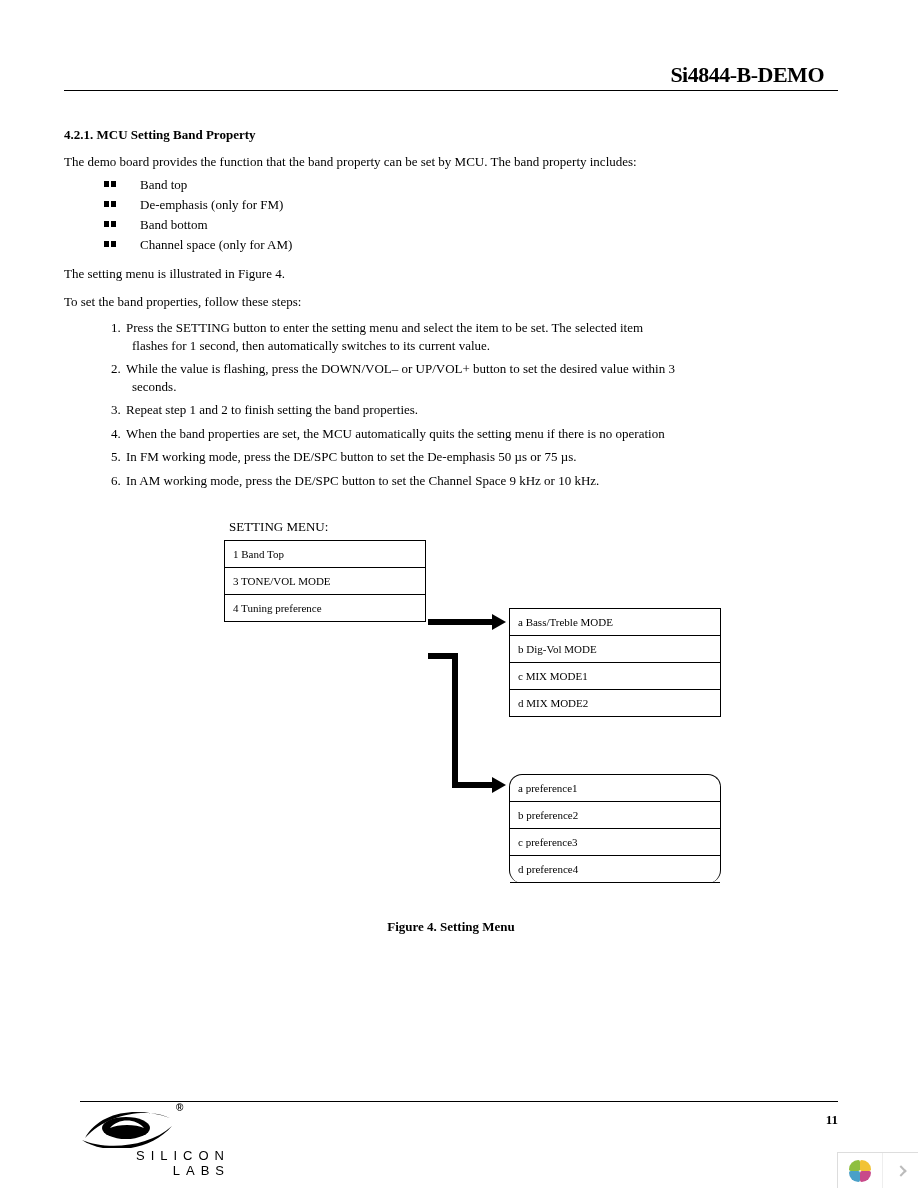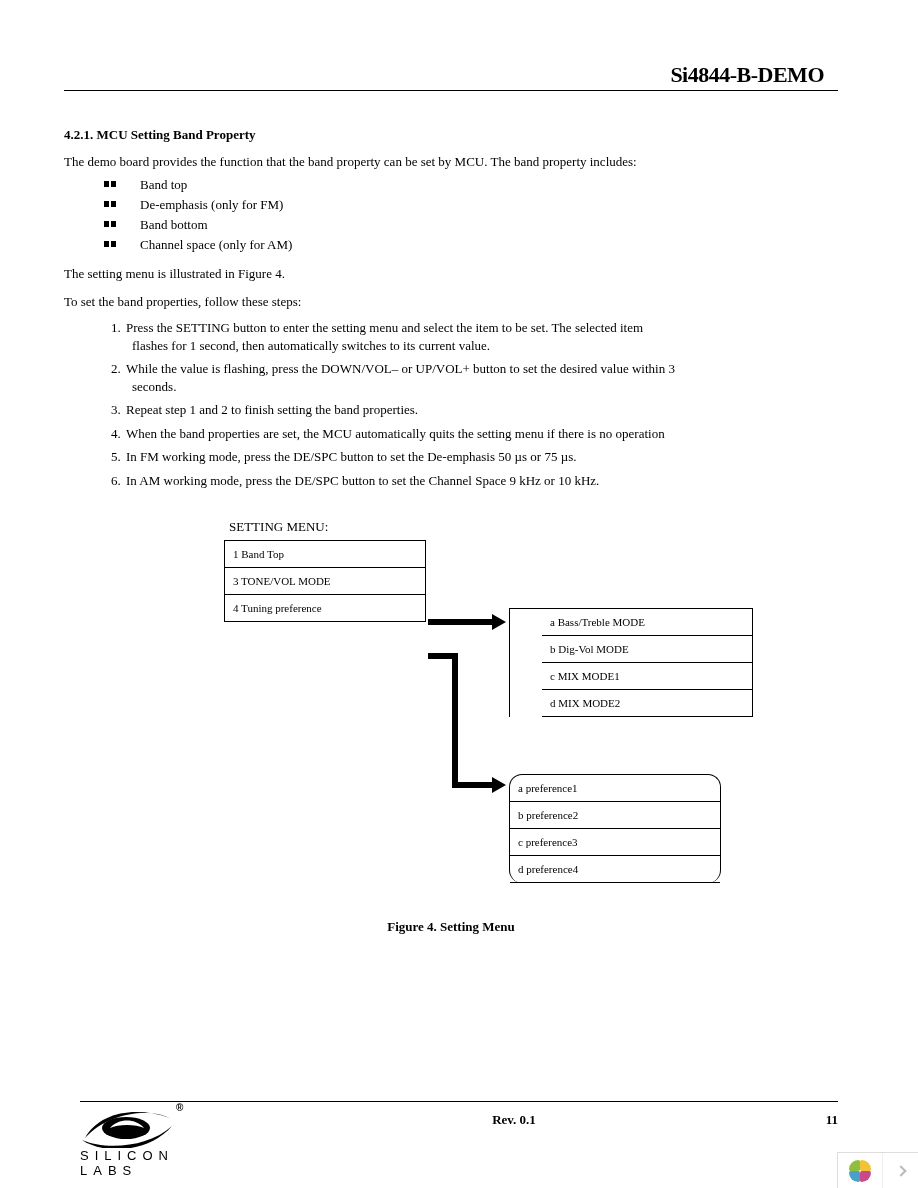--- a/index.html
+++ b/index.html
@@ -89,21 +89,21 @@
   .box-row {
     border-bottom: 1px solid #000;
     padding: 7px 8px;
     font-size: 11px;
     min-width: 188px;
     white-space: nowrap;
   }
   #mainMenu { left: 160px; top: 21px; }
   #mainMenu .box-row { width: 200px; }
   #modeMenu { left: 445px; top: 89px; }
-  #modeMenu .box-row { width: 210px; margin-left: 32px; }
+  #modeMenu .box-row { width: 210px; }
   #prefMenu { left: 445px; top: 255px; border-radius: 13px; }
   #prefMenu .box-row { width: 210px; }
   .arrow {
     position: absolute;
     background: #000;
   }
   .arrow-head-right {
     position: absolute;
     width: 0; height: 0;
     border-top: 8px solid transparent;
@@ -149,20 +149,21 @@
     position: absolute;
     left: 96px; top: -6px;
     font-size: 10px;
   }
   .logo .text {
     position: absolute;
     left: 0; top: 40px;
     font-size: 13px;
     letter-spacing: 6px;
     font-weight: 500;
+    text-align: right;
   }
   .rev { flex:1; text-align:center; padding-top:4px; }
   .pgnum { width:40px; text-align:right; padding-top:4px; }
   .corner-widget {
     position: absolute;
     right: 0; bottom: 0;
     height: 36px;
     display: flex;
     border-top: 1px solid #ddd;
     border-left: 1px solid #ddd;
@@ -272,21 +273,20 @@
           <svg viewBox="0 0 95 44">
             <path d="M5 34 C 20 8, 55 2, 90 14 C 70 4, 28 8, 5 34 Z" fill="#000"></path>
             <path d="M2 36 C 25 46, 68 44, 92 22 C 68 50, 22 50, 2 36 Z" fill="#000"></path>
             <ellipse cx="46" cy="24" rx="24" ry="11" fill="#000"></ellipse>
             <path d="M30 24 C 38 14, 56 14, 64 24 C 56 20, 38 20, 30 24 Z" fill="#fff"></path>
           </svg>
         </div>
         <div class="reg">®</div>
         <div class="text">SILICON LABS</div>
       </div>
-      <div class="rev">Rev. 0.1</div>
       <div class="pgnum">11</div>
     </div>
   </div>
 </div>
 
 <div class="corner-widget">
   <div class="cw-cell">
     <div class="pinwheel">
       <div class="petal" style="left:0;top:0;background:#8fbf3f;border-top-left-radius:11px;"></div>
       <div class="petal" style="right:0;top:0;background:#f2c335;border-top-right-radius:11px;"></div>

